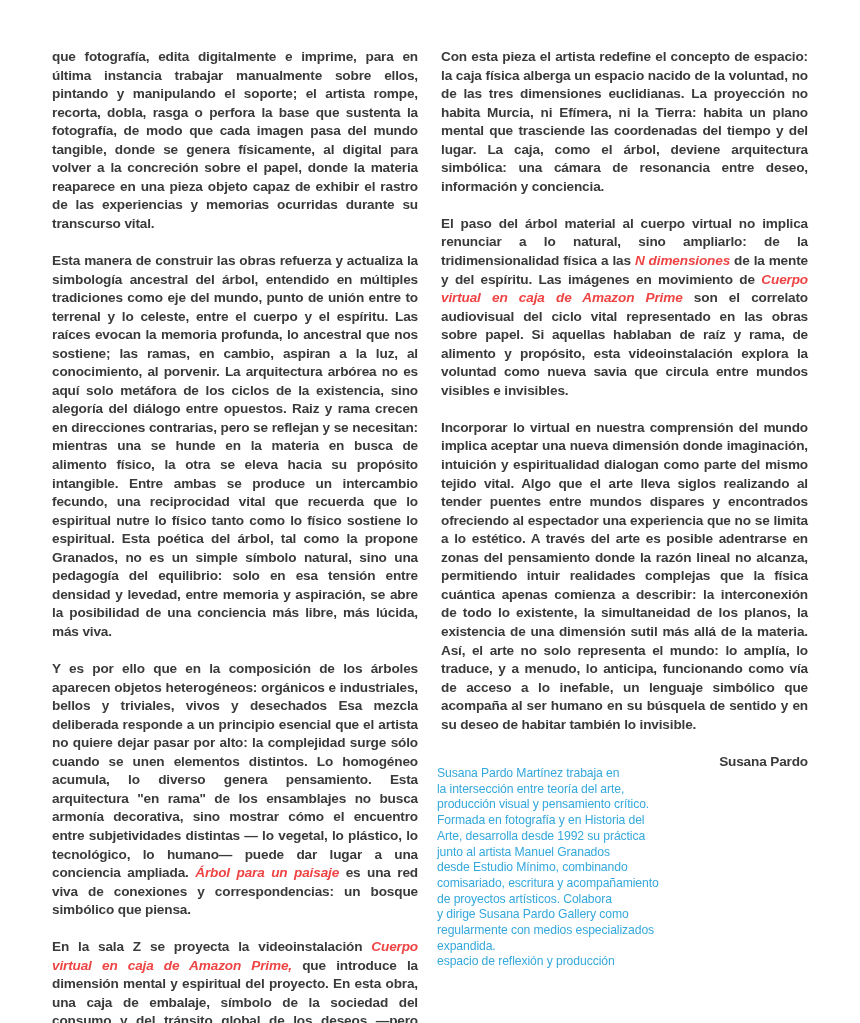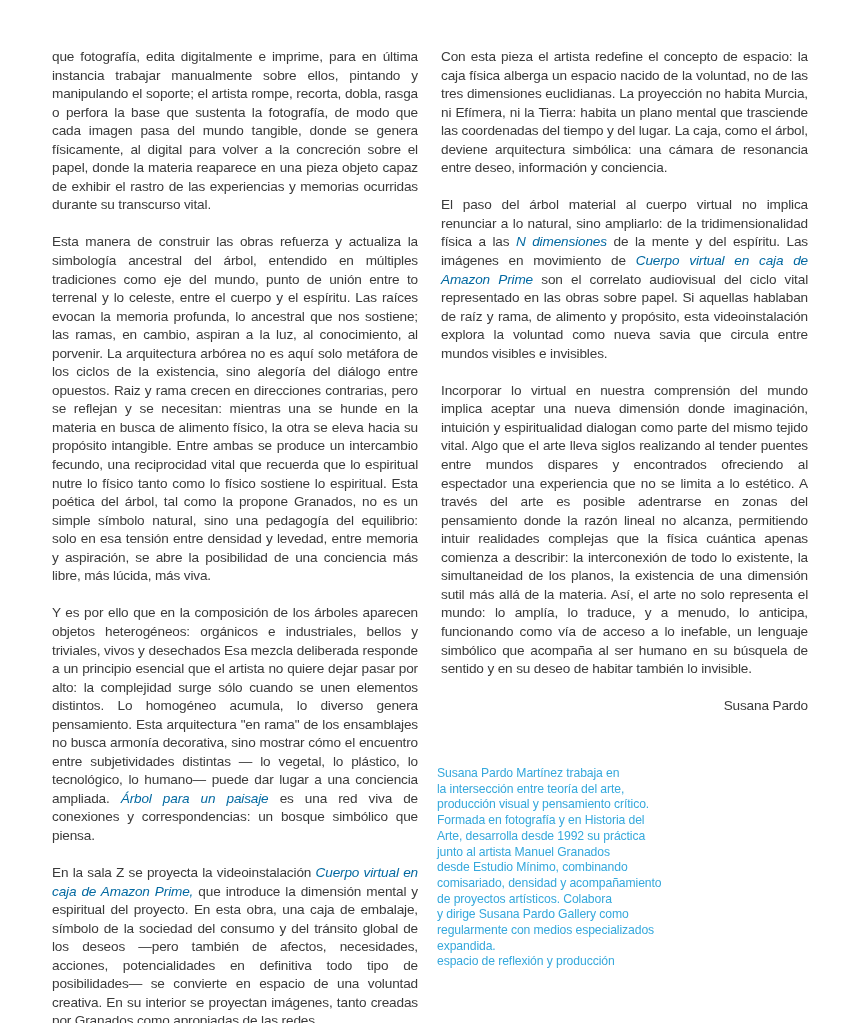--- a/index.html
+++ b/index.html
@@ -10,23 +10,23 @@
     top: 48px;
     font-family: "Liberation Sans", sans-serif;
     font-size: 13.6px;
     line-height: 18.55px;
     color: #3a3a3a;
     text-align: justify;
     letter-spacing: -0.15px;
   }
   .col-left { left: 52px; width: 366px; }
   .col-right { left: 441px; width: 367px; }
-  .col p { margin: 0 0 18.55px 0; hyphens: none; }
+  .col p { margin: 0 0 18.55px 0; hyphens: none; font-weight: bold; }
   .col p:last-child { margin-bottom: 0; }
-  .title-it { font-style: italic; color: #0369a1; }
+  .title-it { font-style: italic; color: #ef4444; }
   .signature { text-align: right; margin-top: 0; margin-bottom: 0; }
   .bio {
     position: absolute;
     left: 437px;
     top: 766px;
     width: 250px;
     font-family: "Liberation Sans", sans-serif;
     font-size: 12.2px;
     line-height: 15.7px;
     color: #35a8dc;
@@ -55,21 +55,21 @@
   </div>
 
   <div class="bio">
     <span>Susana Pardo Martínez trabaja en</span>
     <span>la intersección entre teoría del arte,</span>
     <span>producción visual y pensamiento crítico.</span>
     <span>Formada en fotografía y en Historia del</span>
     <span>Arte, desarrolla desde 1992 su práctica</span>
     <span>junto al artista Manuel Granados</span>
     <span>desde Estudio Mínimo, combinando</span>
-    <span>comisariado, densidad y acompañamiento</span>
+    <span>comisariado, escritura y acompañamiento</span>
     <span>de proyectos artísticos. Colabora</span>
     <span>y dirige Susana Pardo Gallery como</span>
     <span>regularmente con medios especializados</span>
     <span>expandida.</span>
     <span>espacio de reflexión y producción</span>
   </div>
 
 </div>
 
 </body></html>

